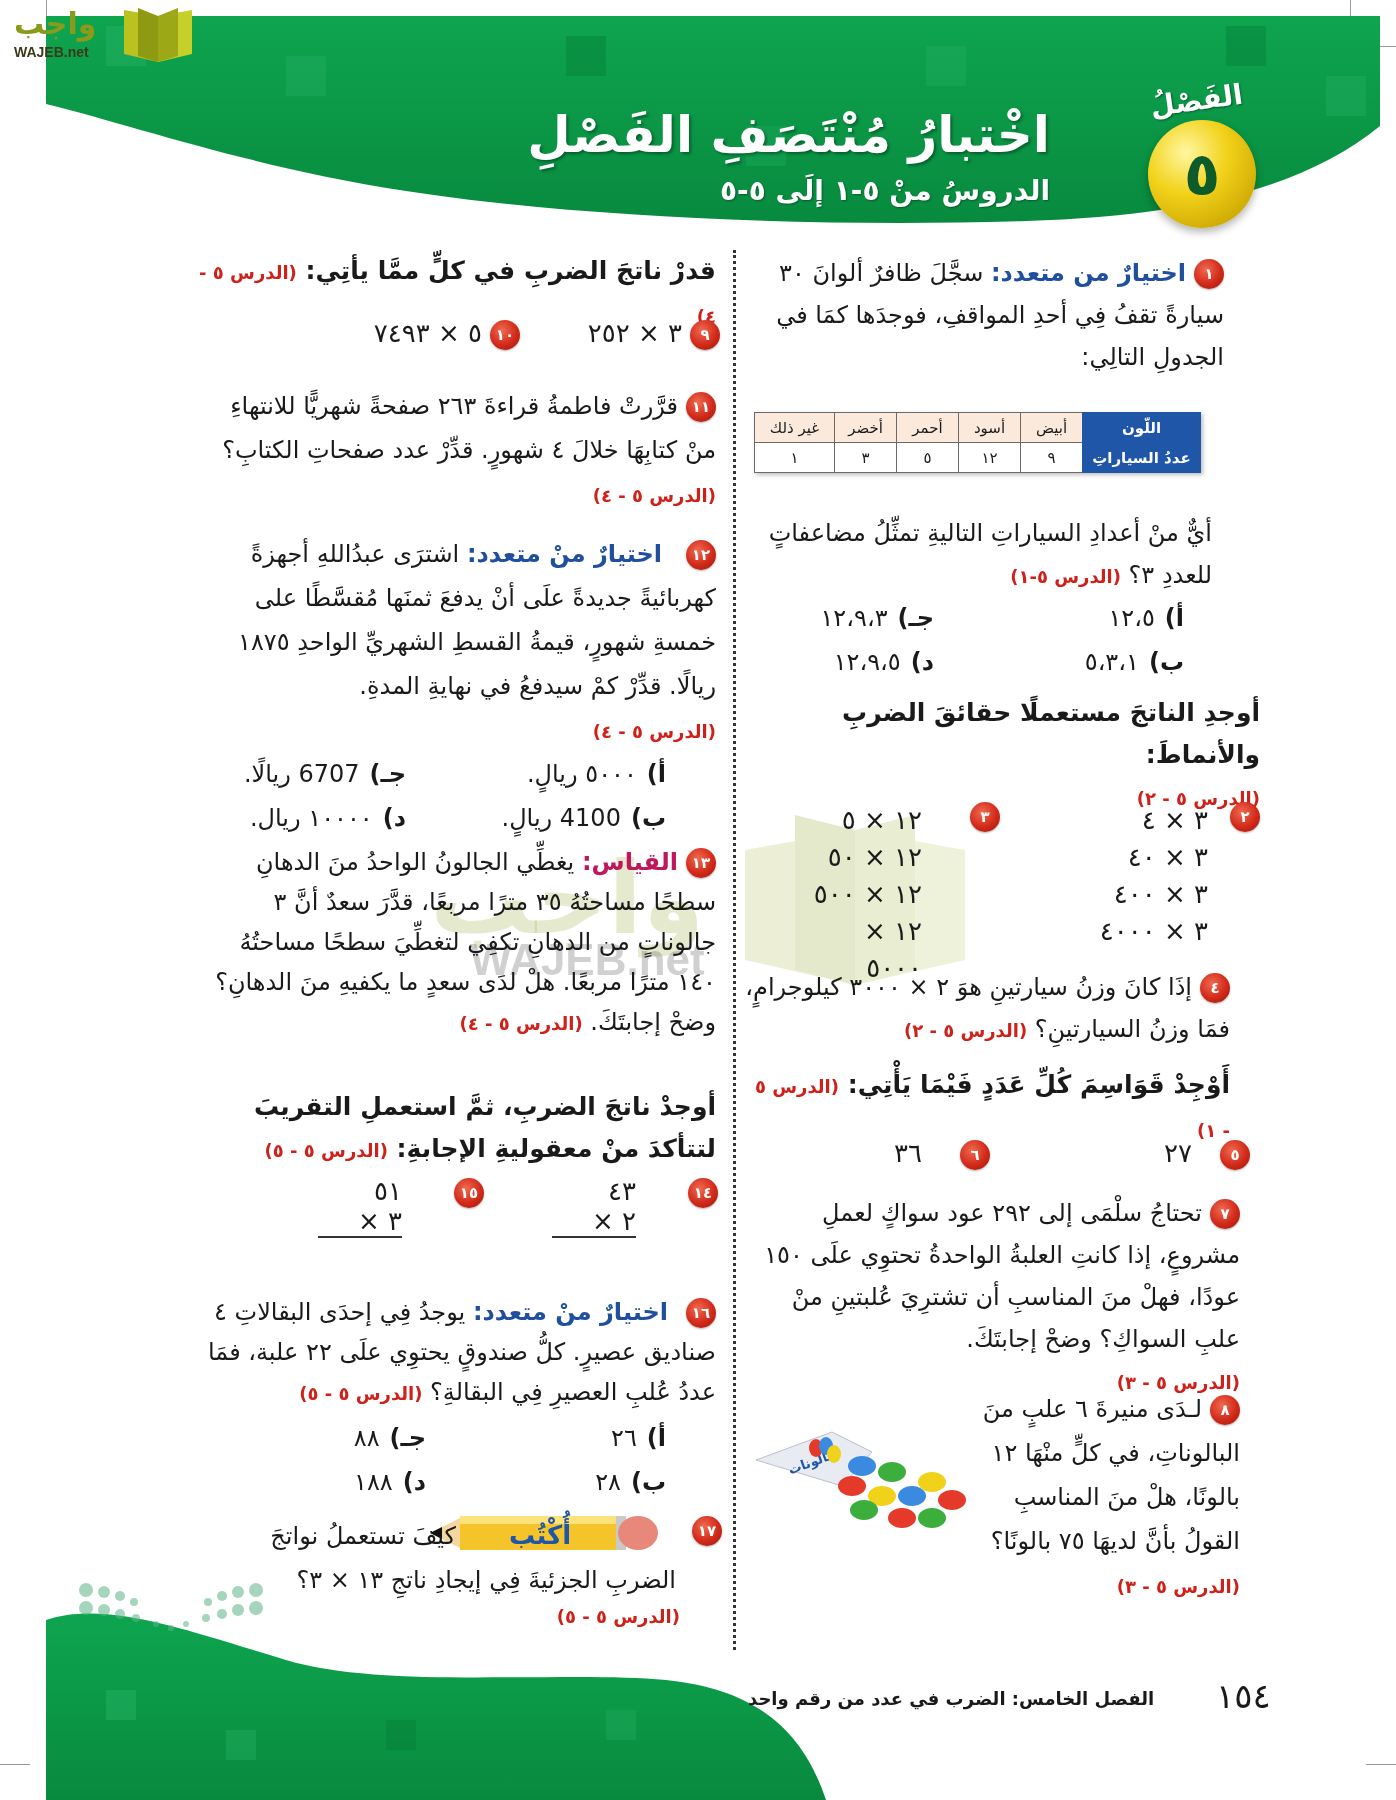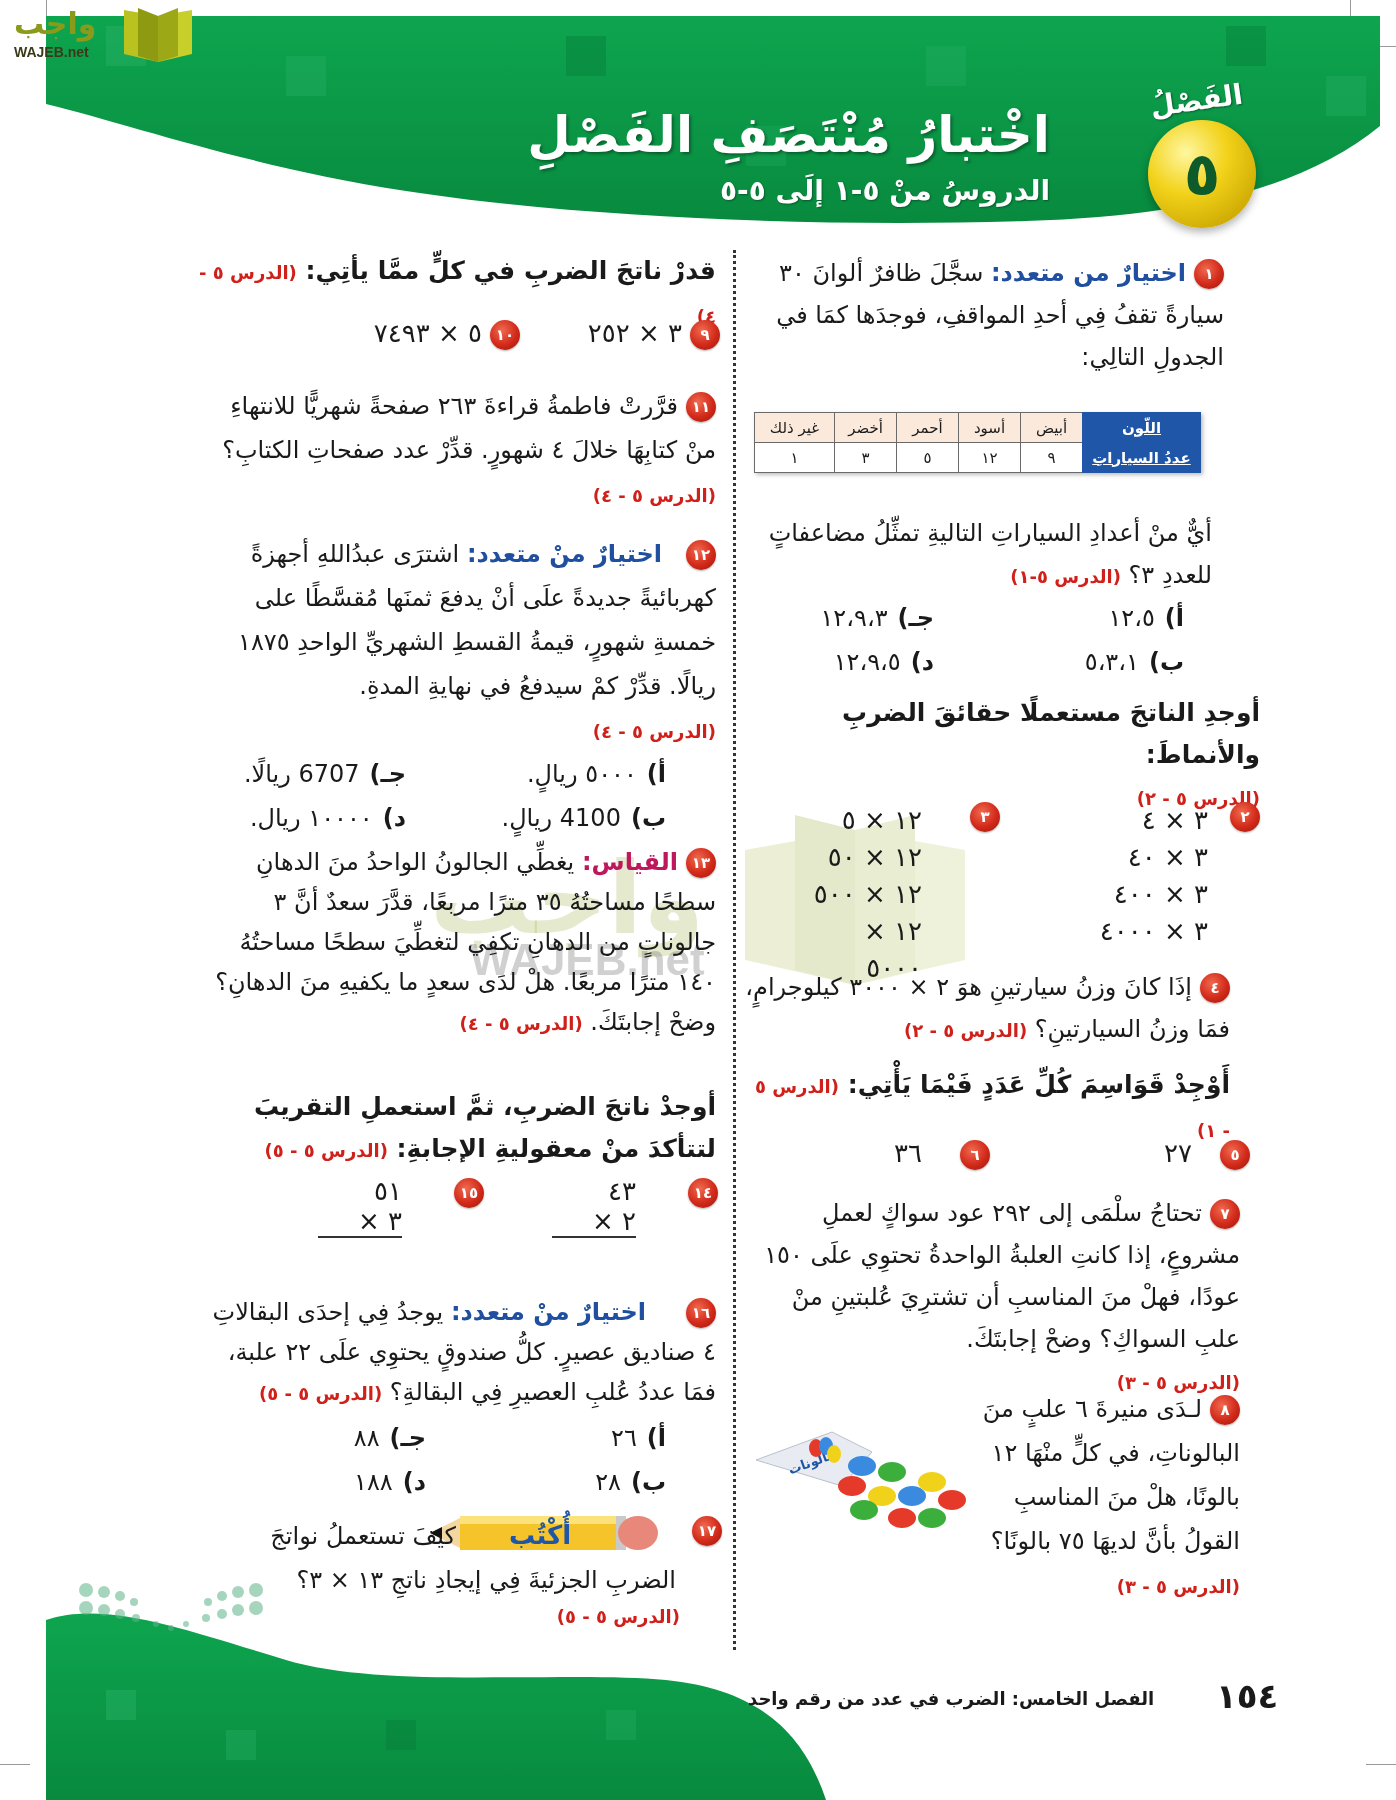--- a/index.html
+++ b/index.html
@@ -21,31 +21,31 @@
   .badge { display: inline-flex; align-items: center; justify-content: center; width: 30px; height: 30px; border-radius: 50%; background: radial-gradient(circle at 40% 35%, #f06a50 0%, #d22a1a 55%, #9a1608 100%); color: #fff; font-size: 15px; font-weight: bold; vertical-align: middle; box-shadow: 0 1px 2px rgba(0,0,0,0.3); margin-left: 8px; }
   .kw-blue { color: #1f4f9e; font-weight: bold; }
   .kw-red { color: #be185d; font-weight: bold; }
   .lesson { color: #d0201a; font-size: 18px; font-weight: bold; }
   .bold-heading { font-weight: bold; }
   .abs { position: absolute; }
   .item { position: absolute; direction: rtl; }
   
   .color-table { position: absolute; left: 754px; top: 412px; border-collapse: collapse; direction: rtl; font-size: 15px; box-shadow: 2px 2px 4px rgba(0,0,0,0.25); }
   .color-table td { border: 1px solid #6a6a6a; text-align: center; height: 30px; }
-  .color-table td.hdr { background: #1f56a8; color: #fff; font-weight: bold; width: 118px; border-color: #1f56a8; text-decoration: underline; }
+  .color-table td.hdr { background: #1f56a8; color: #fff; font-weight: bold; width: 118px; border-color: #1f56a8; }
   .color-table tr:first-child td.cell { background: #fbe9dc; width: 62px; }
   .color-table tr:last-child td.cell { background: #fff; }
   .choices { position: absolute; direction: rtl; font-size: 24px; }
   .choices .c { position: absolute; white-space: nowrap; }
   .choices .lbl { font-weight: bold; margin-left: 10px; }
   .vert-mult { position: absolute; direction: ltr; font-size: 26px; text-align: right; }
   .vert-mult .line { border-bottom: 2px solid #333; }
   
   .footer-wave { position: absolute; left: 46px; top: 1600px; }
-  .page-num { position: absolute; left: 1216px; top: 1676px; font-size: 34px; font-weight: bold; direction: rtl; }
+  .page-num { position: absolute; left: 1216px; top: 1676px; font-size: 34px; font-weight: normal; direction: rtl; }
   .footer-title { position: absolute; left: 748px; top: 1688px; font-size: 18px; font-weight: bold; direction: rtl; white-space: nowrap; }
   .moe-logo { position: absolute; left: 76px; top: 1580px; width: 190px; height: 130px; opacity: 0.55; }
   .watermark { position: absolute; left: 740px; top: 810px; width: 230px; height: 180px; opacity: 0.35; pointer-events: none; }
   .watermark2 { position: absolute; left: 430px; top: 840px; font-size: 100px; font-weight: bold; color: rgba(150,170,60,0.25); direction: rtl; pointer-events: none; }
   .watermark3 { position: absolute; left: 470px; top: 935px; font-size: 44px; font-weight: bold; color: rgba(120,120,120,0.35); font-family: "Liberation Sans", sans-serif; pointer-events: none; }
   .pencil { position: absolute; left: 430px; top: 1510px; width: 230px; height: 46px; }
 </style>
 </head>
 <body>
 
@@ -266,21 +266,21 @@
 
 <div class="item" style="left:446px;top:1178px;">
   <span class="badge">١٥</span>
 </div>
 <div class="vert-mult" style="left:318px;top:1176px;width:84px;">
   <div>٥١</div>
   <div class="line">× ٣</div>
 </div>
 
 <div class="item" style="left:196px;top:1292px;width:520px;font-size:24px;line-height:40px;">
-  <span class="badge" style="margin-left:40px">١٦</span><span class="kw-blue">اختيارٌ منْ متعدد:</span>
+  <span class="badge" style="margin-left:18px">١٦</span><span class="kw-blue">اختيارٌ منْ متعدد:</span>
   <span>يوجدُ فِي إحدَى البقالاتِ ٤ صناديق عصيرٍ. كلُّ صندوقٍ يحتوِي علَى ٢٢ علبة، فمَا عددُ عُلبِ العصيرِ فِي البقالةِ؟</span>
   <span class="lesson">(الدرس ٥ - ٥)</span>
 </div>
 
 <div class="choices" style="left:196px;top:1424px;width:470px;height:90px;">
   <div class="c" style="right:0;top:0;"><span class="lbl">أ)</span><span>٢٦</span></div>
   <div class="c" style="right:0;top:44px;"><span class="lbl">ب)</span><span>٢٨</span></div>
   <div class="c" style="right:240px;top:0;"><span class="lbl">جـ)</span><span>٨٨</span></div>
   <div class="c" style="right:240px;top:44px;"><span class="lbl">د)</span><span>١٨٨</span></div>
 </div>

